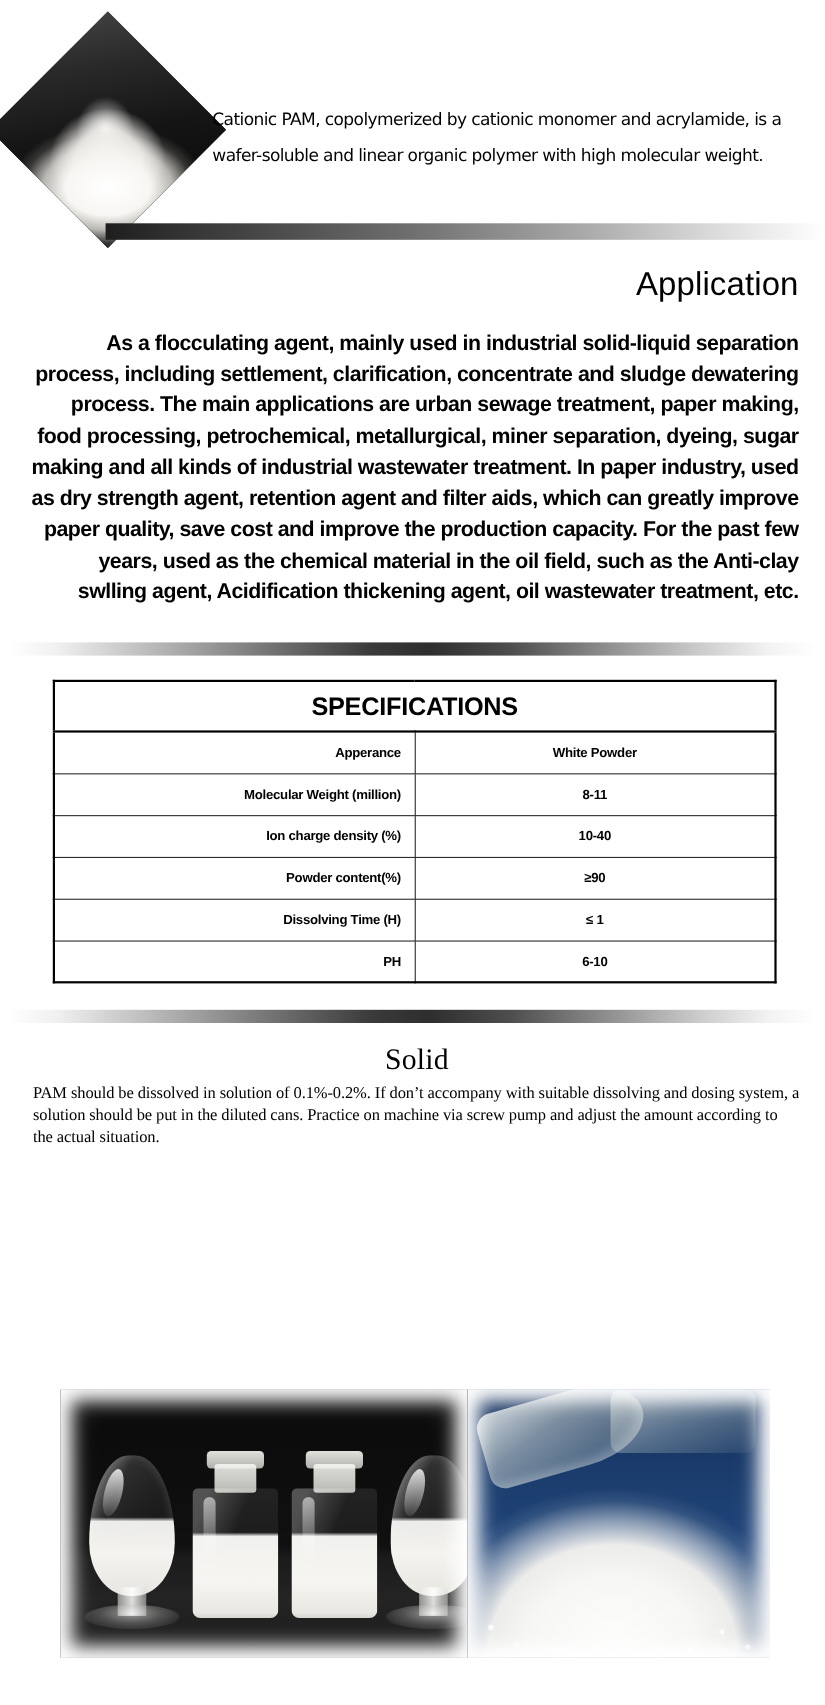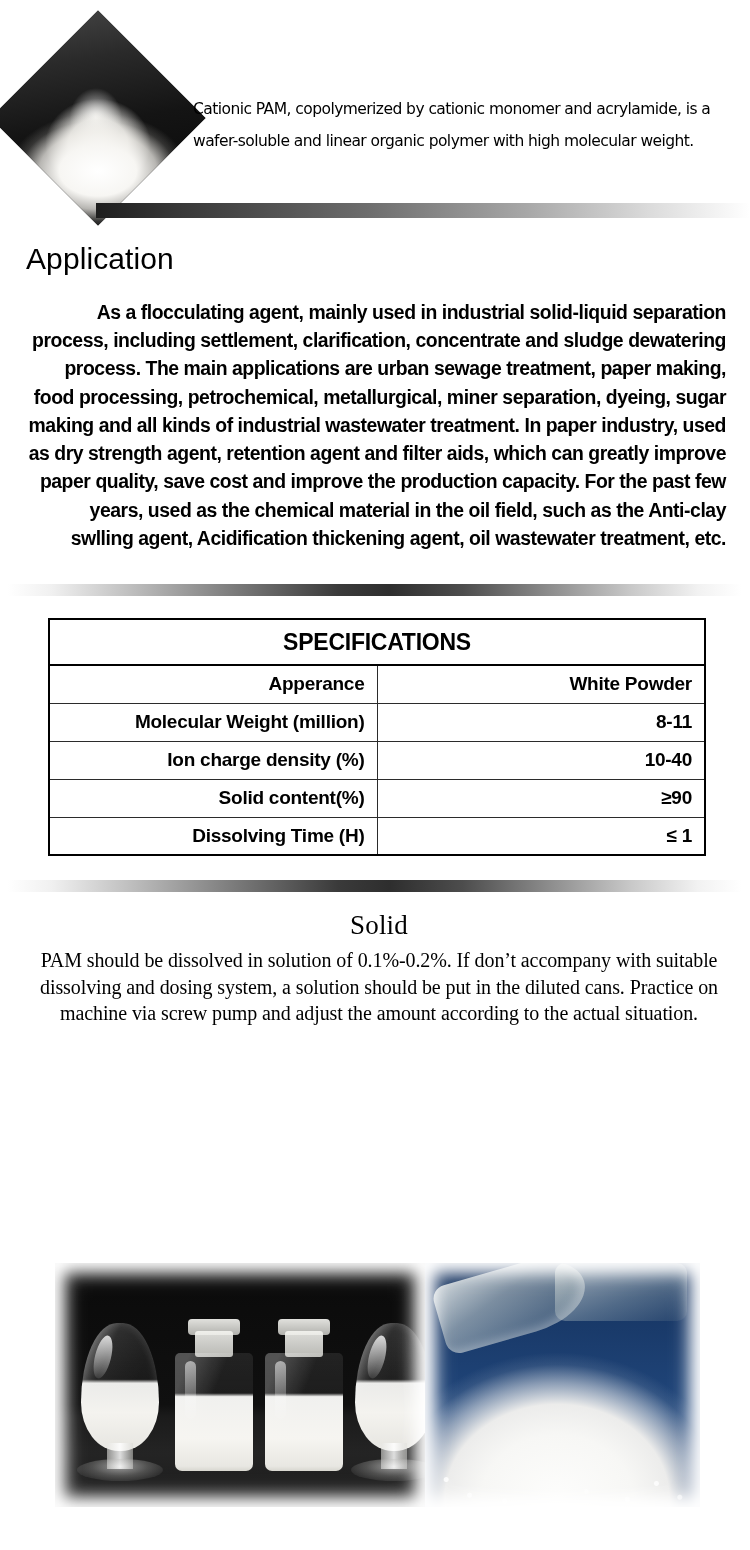--- a/index.html
+++ b/index.html
@@ -104,20 +104,21 @@
   
   .section-application {
     padding: 0 24px 0 26px;
   }
   .app-heading {
     font-size: 30px;
     font-weight: 300;
     line-height: 1;
     padding-top: 12px;
     letter-spacing: 0.1px;
+    text-align: right;
   }
   .app-body {
     margin-top: 24px;
     font-size: 19.4px;
     font-weight: 600;
     line-height: 1.455;
     letter-spacing: -0.45px;
     text-align: right;
   }
 
@@ -140,60 +141,59 @@
   .spec-table {
     width: 658px;
     margin: 0 0 0 48px;
     border-collapse: collapse;
     border: 2.5px solid #000000;
     table-layout: fixed;
   }
   .spec-table td {
     border: 1.6px solid #2b2b2b;
     height: 38px;
-    font-size: 19px;
+    font-size: 12px;
     font-weight: 700;
     letter-spacing: -0.25px;
     padding: 0 12px;
   }
   .spec-title-cell {
     text-align: center;
     font-size: 23px !important;
     font-weight: 700;
     letter-spacing: 0.4px;
     height: 46px !important;
     border-bottom: 2px solid #000 !important;
   }
   .spec-label {
     width: 327px;
     text-align: right;
   }
   .spec-value {
-    text-align: right;
+    text-align: center;
   }
 
   
   .section-usage {
     font-family: "Liberation Serif", serif;
     padding: 0 22px 0 30px;
   }
   .usage-heading {
     text-align: center;
     font-size: 27px;
     font-weight: 400;
     padding-top: 18px;
     letter-spacing: 0.2px;
   }
   .usage-body {
     margin-top: 6px;
-    font-size: 20px;
+    font-size: 15px;
     line-height: 1.32;
     letter-spacing: -0.1px;
     font-weight: 400;
-    text-align: center;
   }
 
   
   .photo-row {
     position: absolute;
     left: 0;
     top: 1263px;
     width: 750px;
     height: 246px;
   }
@@ -403,26 +403,30 @@
       </tr>
       <tr>
         <td class="spec-label">Molecular Weight (million)</td>
         <td class="spec-value">8-11</td>
       </tr>
       <tr>
         <td class="spec-label">Ion charge density (%)</td>
         <td class="spec-value">10-40</td>
       </tr>
       <tr>
-        <td class="spec-label">Solid content(%)</td>
+        <td class="spec-label">Powder content(%)</td>
         <td class="spec-value">≥90</td>
       </tr>
       <tr>
         <td class="spec-label">Dissolving Time (H)</td>
         <td class="spec-value">≤ 1</td>
+      </tr>
+      <tr>
+        <td class="spec-label">PH</td>
+        <td class="spec-value">6-10</td>
       </tr>
     </tbody>
   </table>
 </div>
 
 <div class="divider divider-2"></div>
 
 <div class="section-usage">
   <div class="usage-heading">Solid</div>
   <div class="usage-body">PAM should be dissolved in solution of 0.1%-0.2%. If don’t accompany with suitable dissolving and dosing system, a solution should be put in the diluted cans. Practice on machine via screw pump and adjust the amount according to the actual situation.</div>

